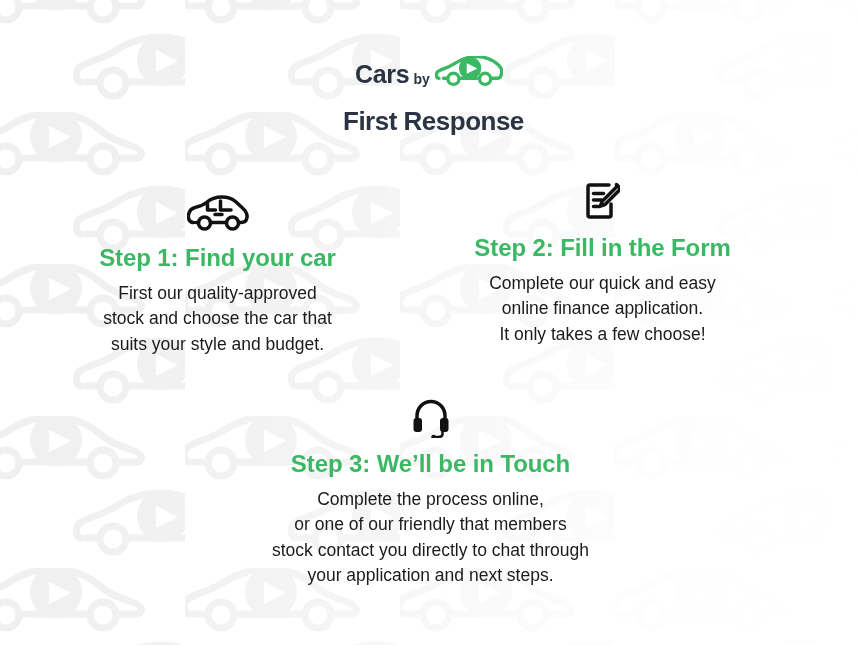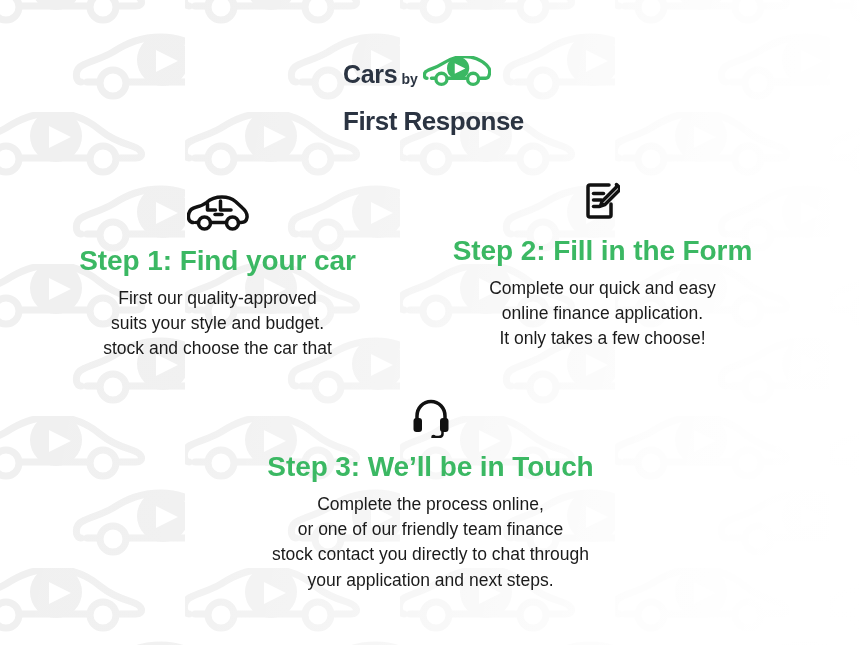--- a/index.html
+++ b/index.html
@@ -69,21 +69,21 @@
   }
   .logo-inner {
     display: block;
     width: 180px;
   }
   .logo-line-1 {
     display: flex;
     align-items: flex-end;
     justify-content: flex-start;
     height: 30px;
-    margin-left: 3px;
+    margin-left: 15px;
   }
   .logo-cars {
     font-size: 25px;
     font-weight: 700;
     letter-spacing: -0.3px;
     color: #2b3442;
     line-height: 1;
   }
   .logo-by {
     font-size: 14px;
@@ -117,21 +117,21 @@
   .step-icon {
     height: 46px;
     display: flex;
     align-items: flex-end;
     justify-content: center;
     margin-bottom: 7px;
   }
   .step-icon svg { display: block; }
 
   .step-title {
-    font-size: 28px;
+    font-size: 24px;
     font-weight: 700;
     color: #3bb863;
     letter-spacing: -0.1px;
     line-height: 1.2;
     margin: 12px 0 8px 0;
     white-space: nowrap;
   }
   .step-body {
     font-size: 17.5px;
     font-weight: 400;
@@ -231,22 +231,22 @@
           <circle cx="35" cy="58" r="12" fill="none" stroke="#111111" stroke-width="7"></circle>
           <circle cx="91" cy="58" r="12" fill="none" stroke="#111111" stroke-width="7"></circle>
           <path d="M41 20 L41 32 L57 32" fill="none" stroke="#111111" stroke-width="7" stroke-linecap="round" stroke-linejoin="round"></path>
           <path d="M67 14 L67 32 L88 32" fill="none" stroke="#111111" stroke-width="7" stroke-linecap="round" stroke-linejoin="round"></path>
           <path d="M56 41 L70 41" fill="none" stroke="#111111" stroke-width="7" stroke-linecap="round"></path>
         </svg>
       </div>
       <p class="step-title">Step 1: Find your car</p>
       <p class="step-body">
         <span class="ln">First our quality-approved</span>
+        <span class="ln">stock and choose the car that</span>
         <span class="ln">suits your style and budget.</span>
-        <span class="ln">stock and choose the car that</span>
       </p>
     </div>
 
     <div class="step" id="step-2">
       <div class="step-icon">
         <svg width="34" height="42" viewBox="0 0 68 84" xmlns="http://www.w3.org/2000/svg">
           <path d="M46 10 L8 10 C5.8 10 4 11.8 4 14 L4 70 C4 72.2 5.8 74 8 74
                    L46 74 C48.2 74 50 72.2 50 70 L50 48" fill="none" stroke="#111111" stroke-width="7" stroke-linecap="round" stroke-linejoin="round"></path>
           <path d="M15 27 L35 27" fill="none" stroke="#111111" stroke-width="7" stroke-linecap="round"></path>
           <path d="M15 40 L31 40" fill="none" stroke="#111111" stroke-width="7" stroke-linecap="round"></path>
@@ -269,20 +269,20 @@
           <path d="M12 53 L12 40 C12 24 24 11 40 11 C56 11 68 24 68 40 L68 53" fill="none" stroke="#111111" stroke-width="7" stroke-linecap="round" stroke-linejoin="round"></path>
           <rect x="5" y="44" width="17" height="28" rx="6" fill="#111111"></rect>
           <rect x="58" y="44" width="17" height="28" rx="6" fill="#111111"></rect>
           <path d="M63 72 L63 76 C63 80 59 82 55 82 L48 82" fill="none" stroke="#111111" stroke-width="5" stroke-linecap="round" stroke-linejoin="round"></path>
           <circle cx="45" cy="82" r="4.5" fill="#111111"></circle>
         </svg>
       </div>
       <p class="step-title">Step 3: We’ll be in Touch</p>
       <p class="step-body">
         <span class="ln">Complete the process online,</span>
-        <span class="ln">or one of our friendly team finance</span>
+        <span class="ln">or one of our friendly that members</span>
         <span class="ln">stock contact you directly to chat through</span>
         <span class="ln">your application and next steps.</span>
       </p>
     </div>
 
   </div>
 </div>
 
 </body></html>

